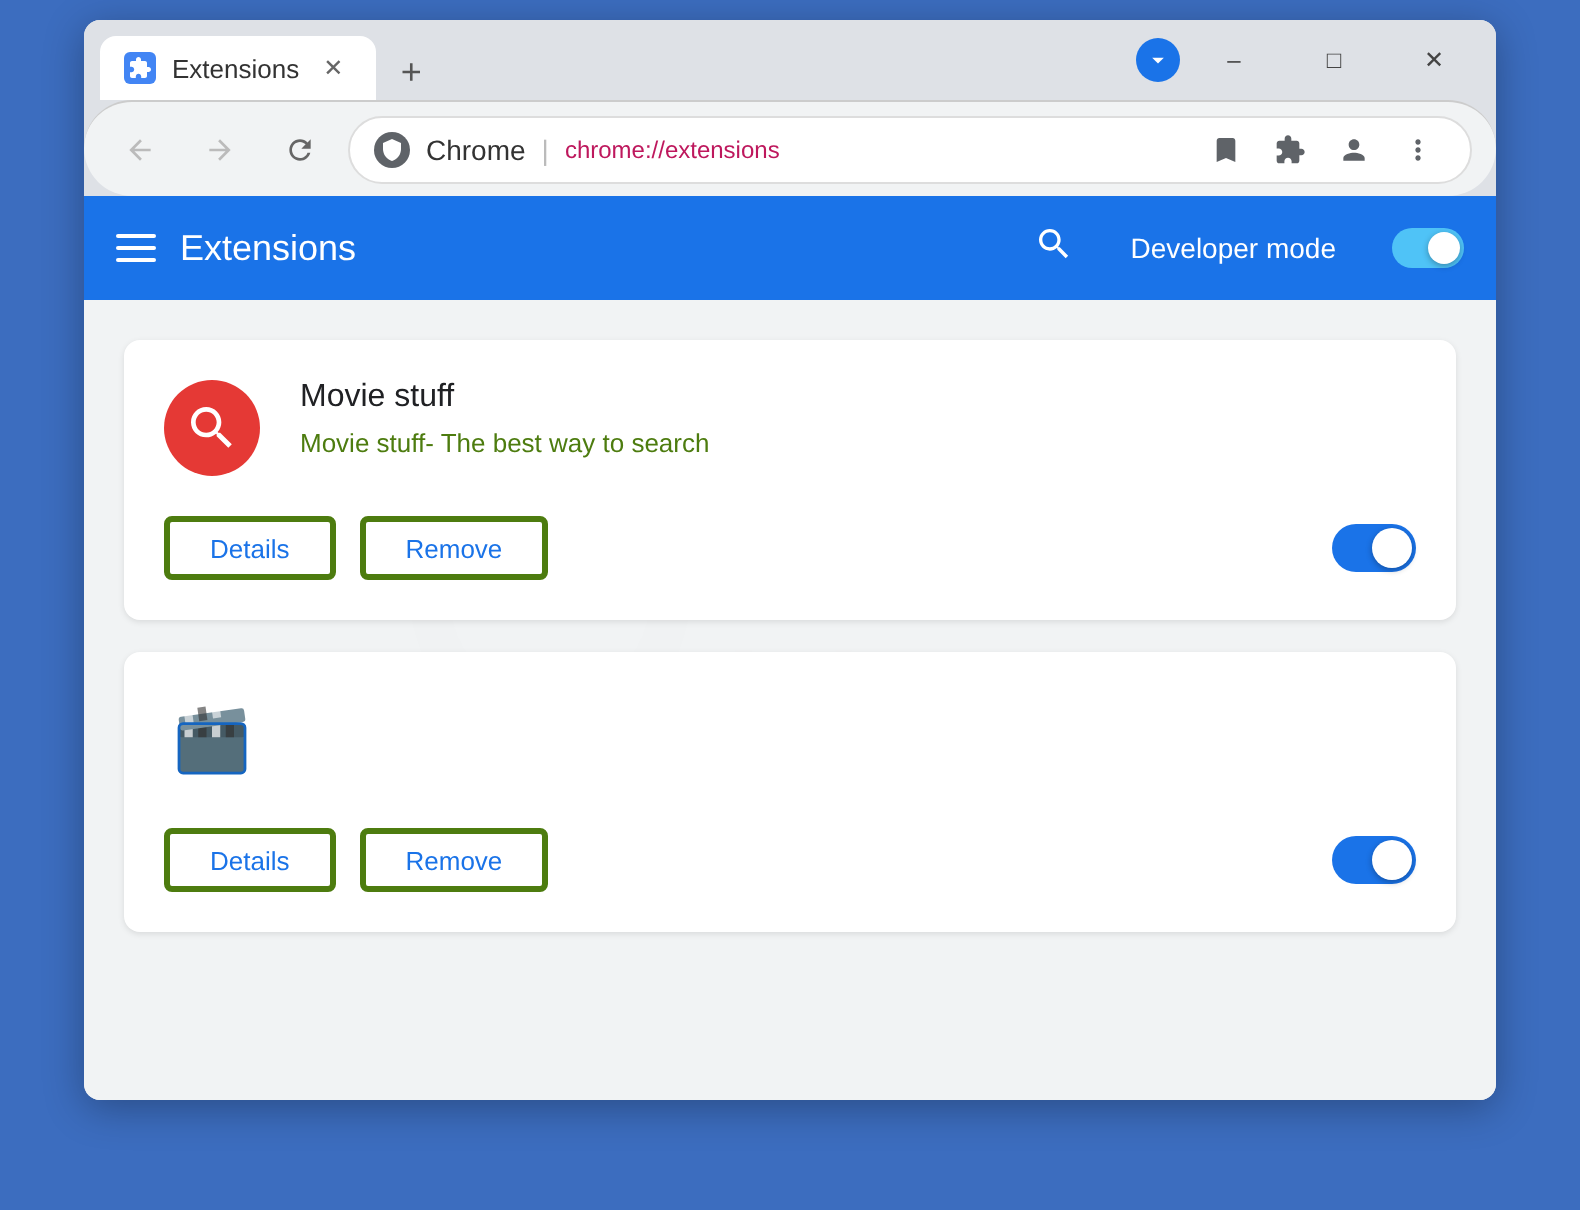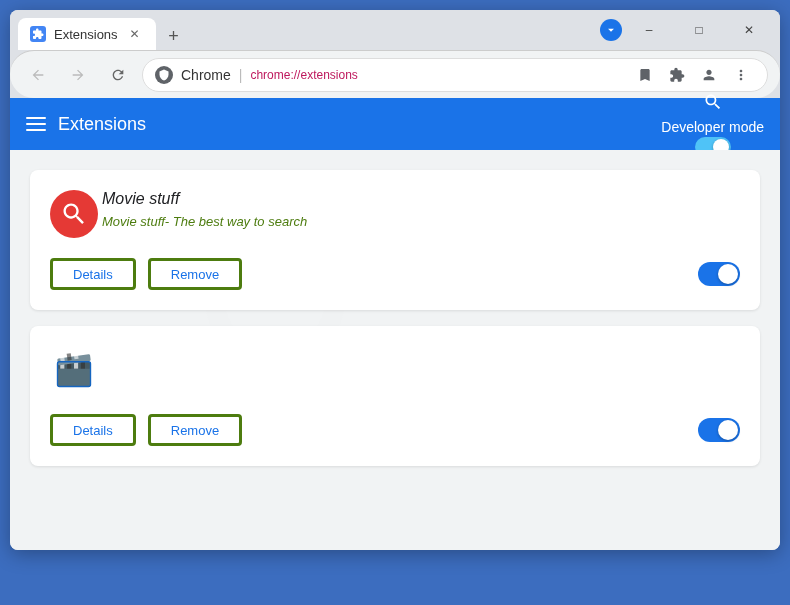--- a/index.html
+++ b/index.html
@@ -1,20 +1,20 @@
 <!DOCTYPE html>
 <html><head>
   <meta charset="utf-8">
   <style>
     * { box-sizing: border-box; margin: 0; padding: 0; }
     body { font-family: 'Segoe UI', Arial, sans-serif; background: #3c6dbf; width: 790px; height: 605px; overflow: hidden; }
 
     
     .browser-window {
-      width: 770px;
+      width: 706px;
       margin: 10px auto;
       border-radius: 8px;
       overflow: hidden;
       box-shadow: 0 4px 20px rgba(0,0,0,0.3);
       background: #dee1e6;
     }
 
     
     .title-bar {
       background: #dee1e6;
@@ -190,22 +190,21 @@
     }
     .ext-title {
       color: white;
       font-size: 18px;
       font-weight: 500;
     }
     .ext-header-right {
       margin-left: auto;
       display: flex;
       align-items: center;
-      gap: 2px;
-      flex-direction: column;
+      gap: 28px;
     }
     .search-icon-btn {
       color: white;
       font-size: 18px;
       cursor: pointer;
     }
     .dev-mode-label {
       color: white;
       font-size: 14px;
     }
@@ -261,23 +260,22 @@
       margin-bottom: 16px;
       display: flex;
       flex-direction: column;
       position: relative;
       z-index: 1;
       box-shadow: 0 1px 3px rgba(0,0,0,0.1);
     }
     .ext-card-top {
       display: flex;
       align-items: flex-start;
-      gap: 4px;
+      gap: 20px;
       margin-bottom: 20px;
-      font-style: italic;
     }
     
     .movie-icon {
       width: 48px;
       height: 48px;
       background: #e53935;
       border-radius: 50%;
       display: flex;
       align-items: center;
       justify-content: center;

